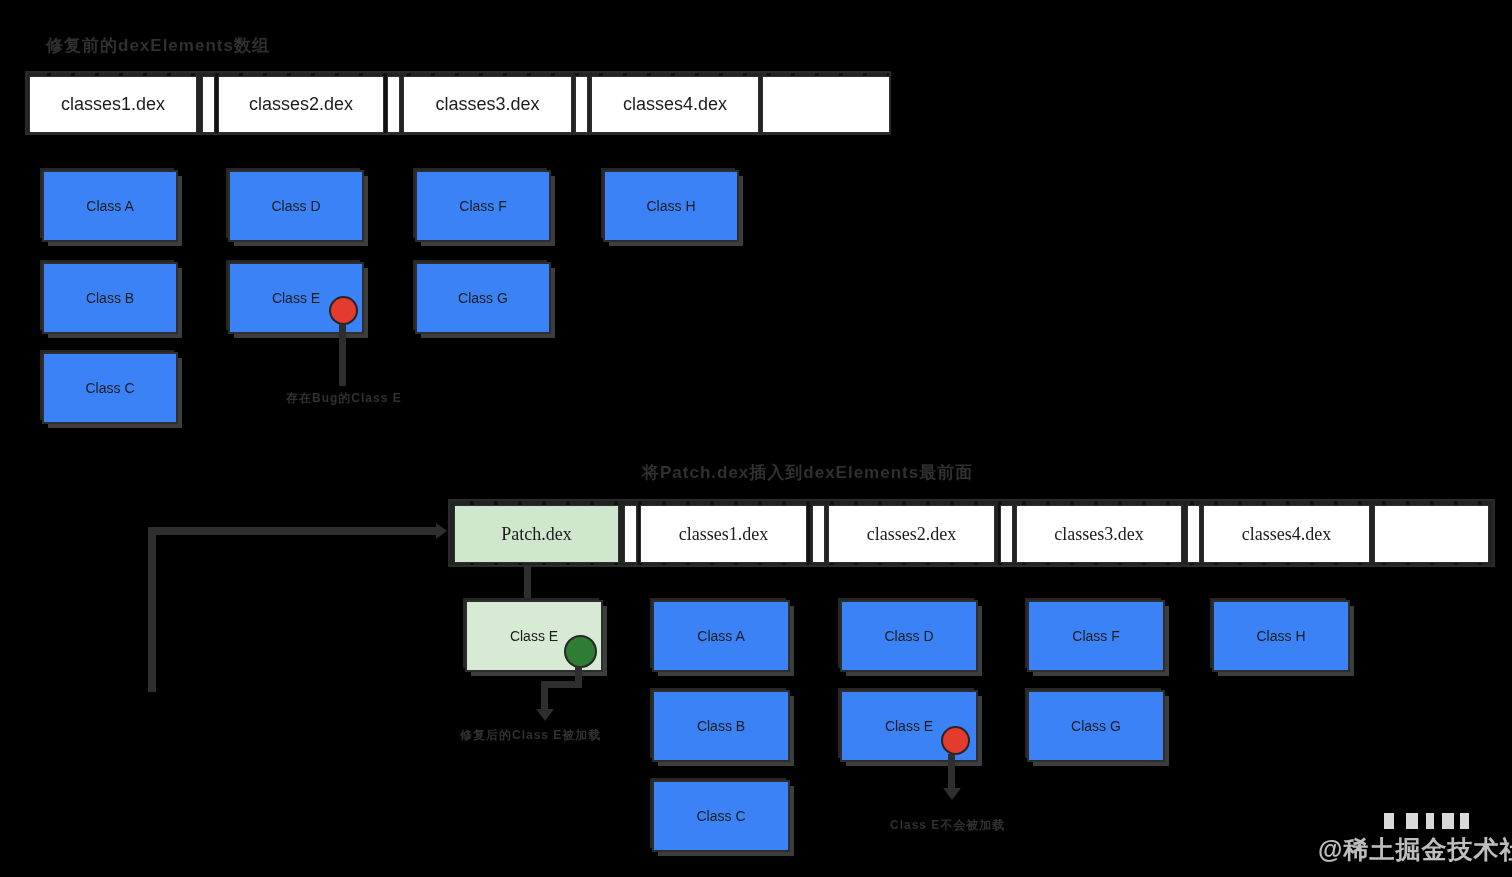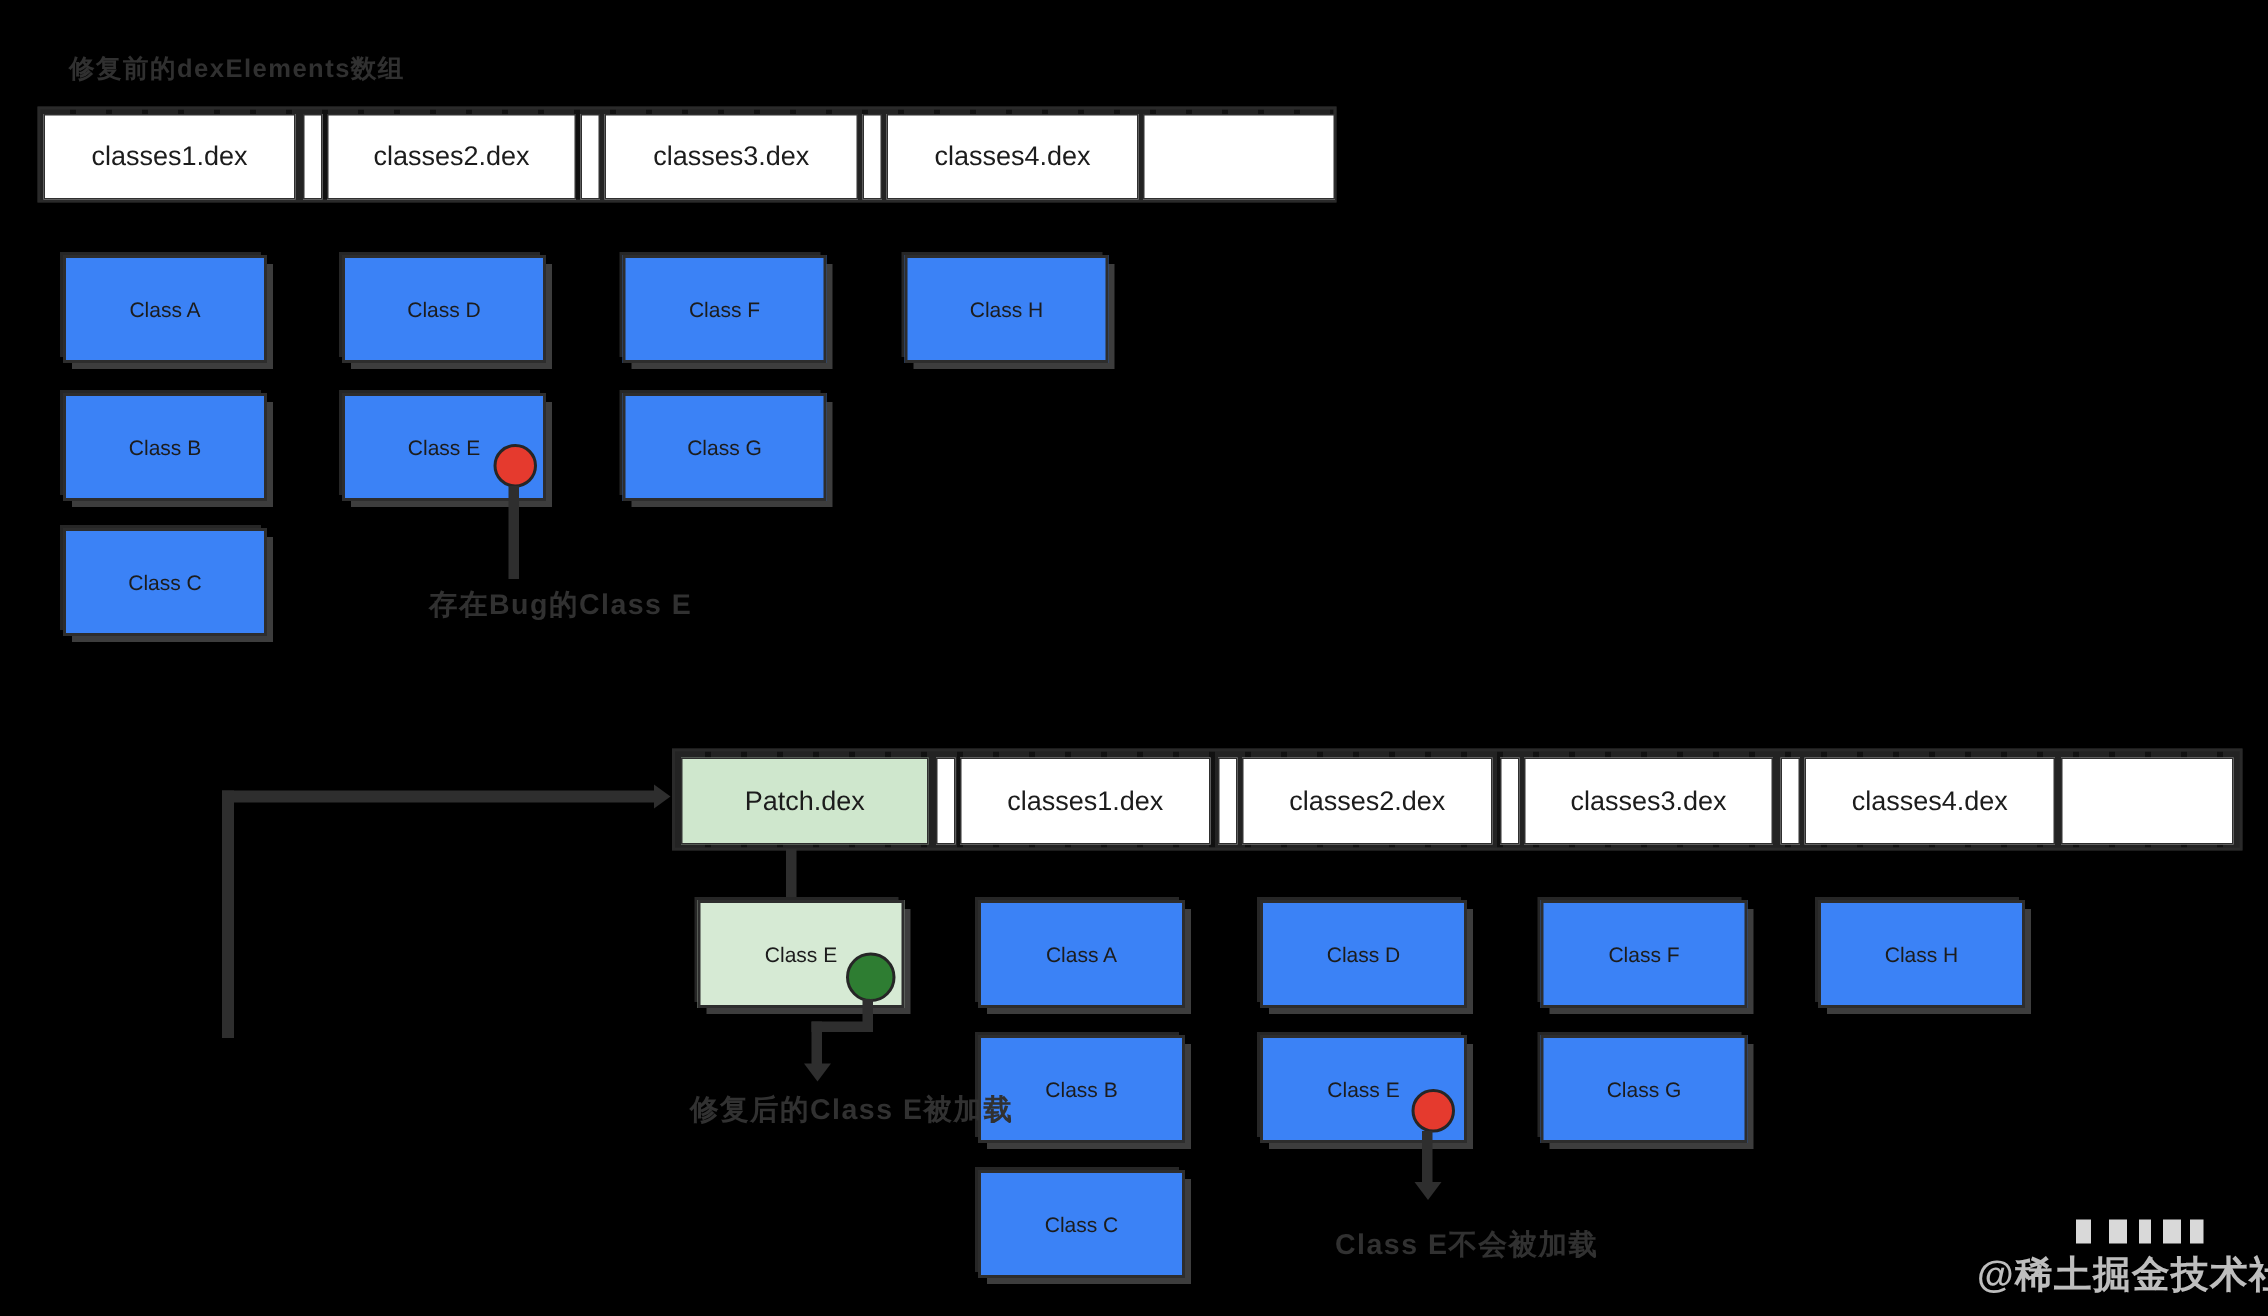--- a/index.html
+++ b/index.html
@@ -23,21 +23,21 @@
   .dot{position:absolute;border-radius:50%;border:2px solid #262626;box-sizing:border-box;}
   .dot.red{background:#e53a2e;}
   .dot.green{background:#2e7d32;}
 
   .vline,.hline{position:absolute;background:#2e2e2e;}
   .arrow-right{position:absolute;width:0;height:0;border-top:8px solid transparent;
                border-bottom:8px solid transparent;border-left:11px solid #2e2e2e;}
   .arrow-down{position:absolute;width:0;height:0;border-left:9px solid transparent;
               border-right:9px solid transparent;border-top:12px solid #2e2e2e;}
 
-  .caption{position:absolute;color:#313131;font-size:19px;font-weight:bold;
+  .caption{position:absolute;color:#313131;font-size:12px;font-weight:bold;
            letter-spacing:1px;white-space:nowrap;}
   .title{position:absolute;color:#303030;font-size:17px;font-weight:bold;
          letter-spacing:1px;white-space:nowrap;}
 
   .loaderbox{position:absolute;left:20px;top:690px;width:281px;height:73px;background:#fff;
              border:2px solid #2f2f2f;box-sizing:border-box;box-shadow:3px 3px 0 0 #3a3a3a;
              display:flex;align-items:center;justify-content:center;font-size:15px;color:#1c1c1c;}
 
   .watermark{position:absolute;left:1318px;top:833px;color:rgba(232,232,232,0.82);
              font-size:25px;font-weight:bold;letter-spacing:1px;white-space:nowrap;}
@@ -69,22 +69,23 @@
   <div class="cbox" style="left:42px;top:262px;">Class B</div>
   <div class="cbox" style="left:228px;top:262px;">Class E</div>
   <div class="cbox" style="left:415px;top:262px;">Class G</div>
 
   <div class="cbox" style="left:42px;top:352px;">Class C</div>
 
   <div class="dot red" style="left:329px;top:296px;width:29px;height:29px;"></div>
   <div class="vline" style="left:339px;top:324px;width:7px;height:62px;"></div>
   <div class="caption" style="left:286px;top:390px;">存在Bug的Class E</div>
 
+  <div class="title" style="left:642px;top:461px;">将Patch.dex插入到dexElements最前面</div>
 
-  <div class="dexrow" style="left:448px;top:499px;width:1047px;height:68px;">
+  <div class="dexrow" style="left:448px;top:499px;width:1047px;height:68px;font-family:Liberation Serif, serif;">
     <div class="cell green" style="left:4px;top:4px;width:165px;height:58px;">Patch.dex</div>
     <div class="cell" style="left:174px;top:4px;width:13px;height:58px;"></div>
     <div class="cell" style="left:190px;top:4px;width:167px;height:58px;">classes1.dex</div>
     <div class="cell" style="left:362px;top:4px;width:13px;height:58px;"></div>
     <div class="cell" style="left:378px;top:4px;width:167px;height:58px;">classes2.dex</div>
     <div class="cell" style="left:550px;top:4px;width:13px;height:58px;"></div>
     <div class="cell" style="left:566px;top:4px;width:166px;height:58px;">classes3.dex</div>
     <div class="cell" style="left:737px;top:4px;width:13px;height:58px;"></div>
     <div class="cell" style="left:753px;top:4px;width:167px;height:58px;">classes4.dex</div>
     <div class="cell" style="left:924px;top:4px;width:115px;height:58px;"></div>

